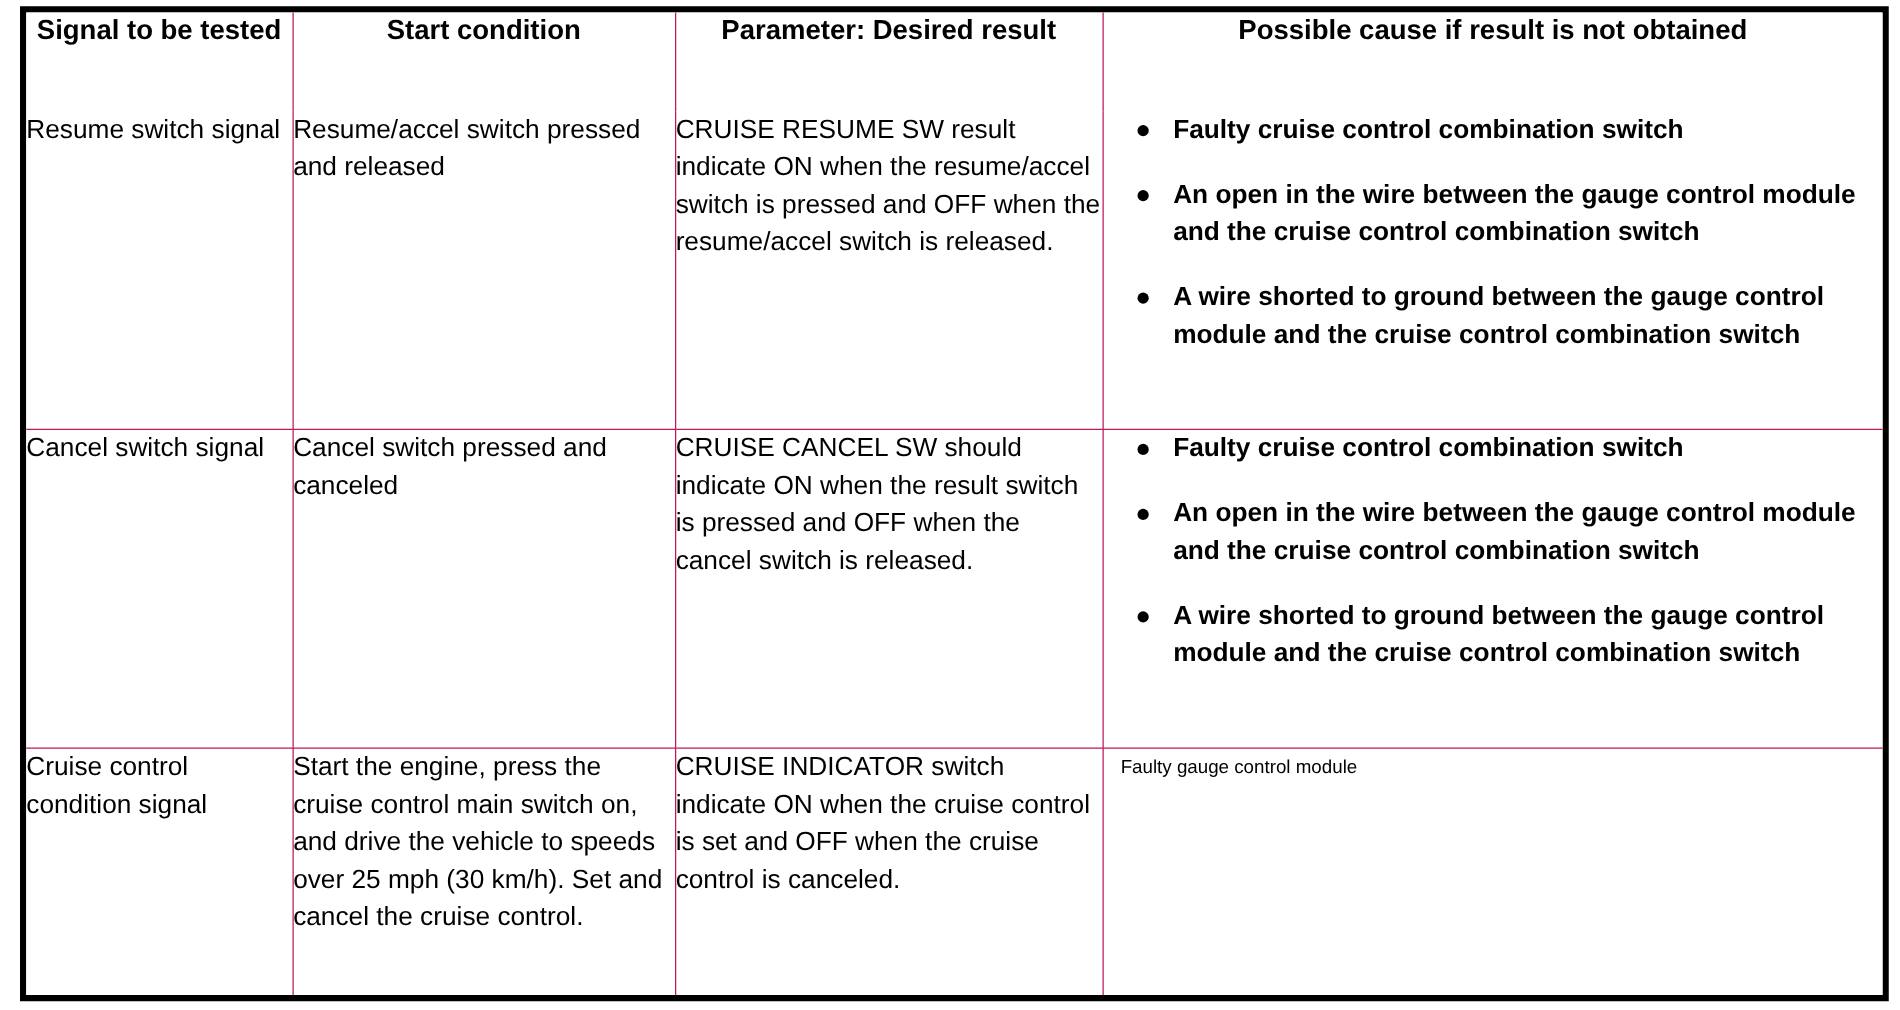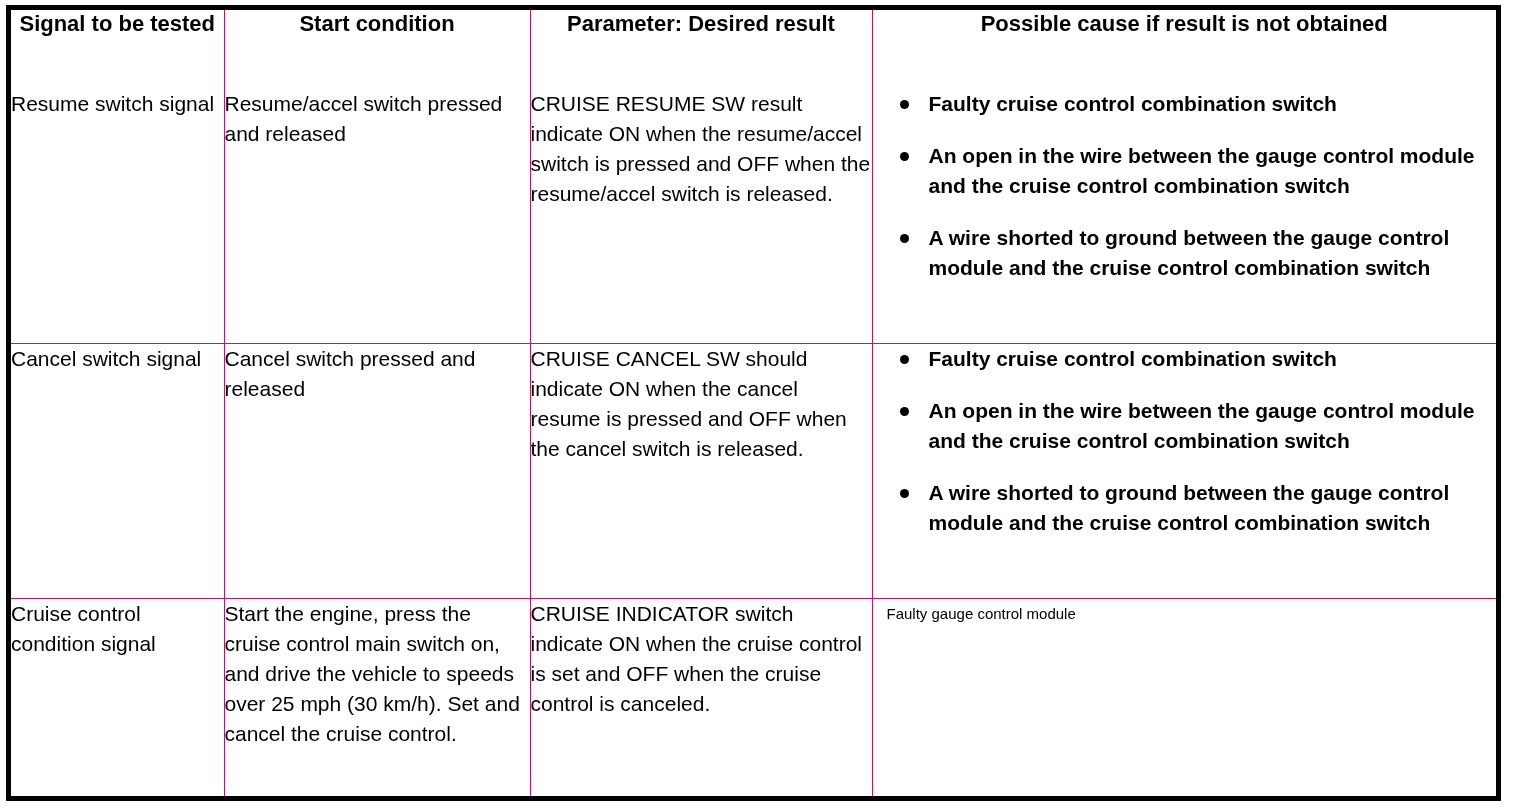--- a/index.html
+++ b/index.html
@@ -10,21 +10,21 @@
   body {
     width: 1520px;
     height: 808px;
     font-family: "Liberation Sans", sans-serif;
     color: #000000;
     overflow: hidden;
   }
 
   #diag-table {
     position: absolute;
-    left: 6px;
+    left: 16px;
     top: 5px;
     width: 1495px;
     height: 796px;
     box-sizing: border-box;
     border: 5px solid #000000;
     background: #ffffff;
   }
 
   table.grid {
     border-collapse: collapse;
@@ -148,24 +148,24 @@
             </li>
           </ul>
         </td>
       </tr>
 
       <tr>
         <td class="cell">
           <p>Cancel switch signal</p>
         </td>
         <td class="cell">
-          <p>Cancel switch pressed and released</p>
-        </td>
-        <td class="cell">
-          <p>CRUISE CANCEL SW should indicate ON when the cancel resume is pressed and OFF when the cancel switch is released.</p>
+          <p>Cancel switch pressed and canceled</p>
+        </td>
+        <td class="cell">
+          <p>CRUISE CANCEL SW should indicate ON when the result switch is pressed and OFF when the cancel switch is released.</p>
         </td>
         <td class="cell pad-left-wide">
           <ul class="causes">
             <li>
               <span class="dot"></span>
               <span>Faulty cruise control combination switch</span>
             </li>
             <li>
               <span class="dot"></span>
               <span>An open in the wire between the gauge control module and the cruise control combination switch</span>

